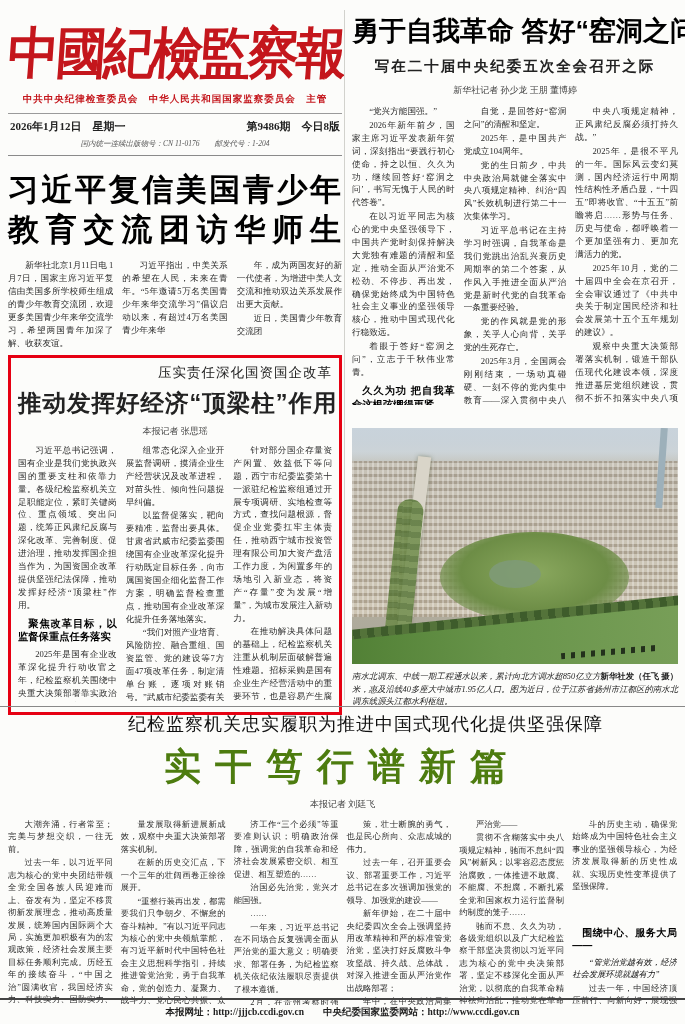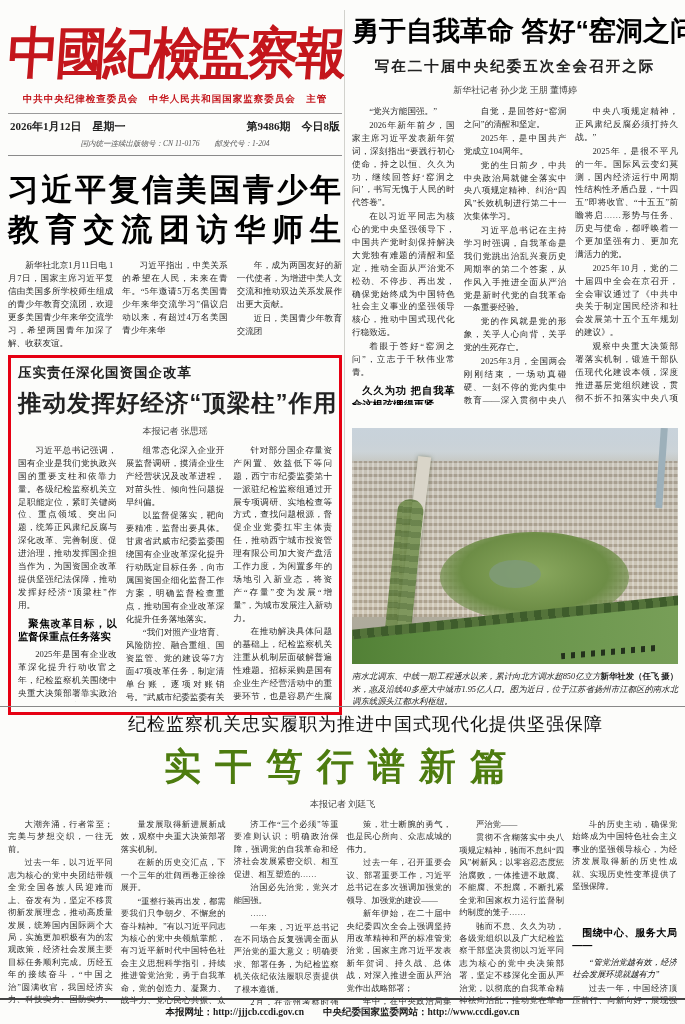--- a/index.html
+++ b/index.html
@@ -72,21 +72,21 @@
 
   
   .letter{position:absolute;left:8px;top:170px;width:334px;}
   .letter-h{font-family:"Liberation Sans",sans-serif;font-weight:900;font-size:31px;
             line-height:1.28;text-align:justify;text-align-last:justify;color:#000;letter-spacing:1px;}
   .letter-cols{margin-top:10px;height:96px;}
 
   
   .soebox{position:absolute;left:8px;top:355px;width:334px;height:360px;border:3px solid #e60012;
           box-sizing:border-box;padding:6px 7px;background:#fcfcfa;}
-  .soe-kicker{font-size:13.5px;font-weight:bold;text-align:left;letter-spacing:1px;}
+  .soe-kicker{font-size:13.5px;font-weight:normal;text-align:right;letter-spacing:1px;}
   .soe-h{font-family:"Liberation Sans",sans-serif;font-weight:700;font-size:23.5px;text-align:center;
          letter-spacing:1px;margin-top:5px;white-space:nowrap;}
   .soe-by{margin:6px 0;}
   .soe-cols{height:258px;}
 
   
   .b-rule{position:absolute;left:0;top:706px;width:685px;border-top:1px solid #888;}
   .bottom{position:absolute;left:8px;top:712px;width:669px;}
   .bot-kicker{font-size:18px;text-align:left;letter-spacing:1px;color:#111;padding-left:120px;}
   .bot-h{font-family:Liberation Mono, monospace;font-weight:900;font-size:37px;text-align:center;
@@ -222,21 +222,21 @@
       <div class="col">
           <p>济工作“三个必须”等重要准则认识；明确政治保障，强调党的自我革命和经济社会发展紧密交织、相互促进、相互塑造的……</p>
           <p>治国必先治党，党兴才能国强。</p>
           <p>……</p>
           <p>一年来，习近平总书记在不同场合反复强调全面从严治党的重大意义；明确要求、部署任务，为纪检监察机关依纪依法履职尽责提供了根本遵循。</p>
           <p>2月，在贵州考察时强调，必须以永远在路上的坚定和执着把全面从严治党向纵深推进，坚定不移惩治腐败；</p>
         </div>
       <div class="col">
           <p>策，壮士断腕的勇气，也是民心所向、众志成城的伟力。</p>
           <p>过去一年，召开重要会议、部署重要工作，习近平总书记在多次强调加强党的领导、加强党的建设——</p>
-          <p>新年伊始，在二十届中央纪委四次全会上强调坚持用改革精神和严的标准管党治党，国家主席习近平发表新年贺词、持久战、总体战，对深入推进全面从严治党作出战略部署；</p>
+          <p>新年伊始，在二十届中央纪委四次全会上强调坚持用改革精神和严的标准管党治党，坚决打好反腐败斗争攻坚战、持久战、总体战，对深入推进全面从严治党作出战略部署；</p>
           <p>年中，在中央政治局集体学习时强调推动“四个进一步到位”，对作风建设常态化长效化作出再部署；</p>
         </div>
       <div class="col">
           <p>严治党——</p>
           <p>贯彻不含糊落实中央八项规定精神，驰而不息纠“四风”树新风；以零容忍态度惩治腐败，一体推进不敢腐、不能腐、不想腐，不断扎紧全党和国家权力运行监督制约制度的笼子……</p>
           <p>驰而不息、久久为功，各级党组织以及广大纪检监察干部坚决贯彻以习近平同志为核心的党中央决策部署，坚定不移深化全面从严治党，以彻底的自我革命精神祛疴治乱，推动党在革命性锻造中更加坚强有力，不断厚植党的执政根基，以实际行动回答好强党之问、复兴之问。</p>
         </div>
       <div class="col">
           <p>斗的历史主动，确保党始终成为中国特色社会主义事业的坚强领导核心，为经济发展取得新的历史性成就、实现历史性变革提供了坚强保障。</p>
           <p class="sub">围绕中心、服务大局——</p>

